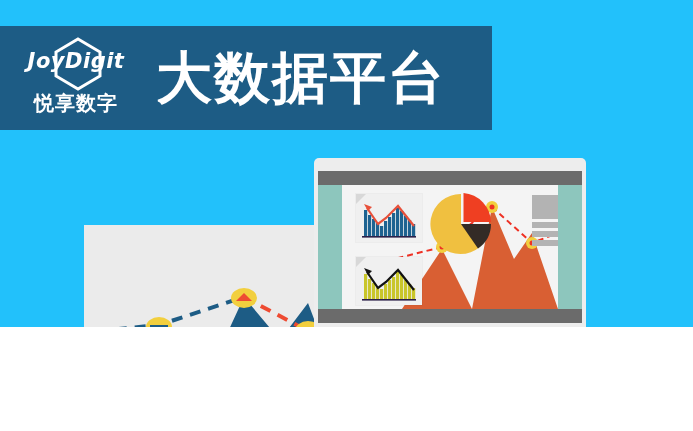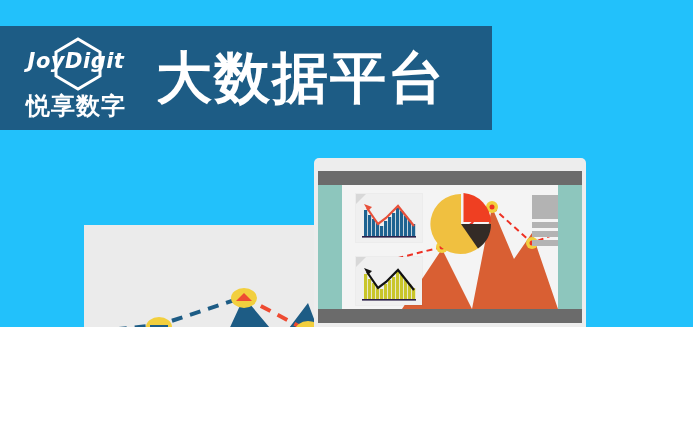--- a/index.html
+++ b/index.html
@@ -56,21 +56,21 @@
     letter-spacing: 0.5px;
     font-style: italic;
   }
   #logo-cn {
     position: absolute;
     left: 0;
     top: 55px;
     width: 124px;
     text-align: center;
     color: #ffffff;
-    font-size: 24px;
+    font-size: 20px;
     font-weight: bold;
     letter-spacing: 1px;
   }
   #banner-title {
     color: #ffffff;
     font-size: 56px;
     font-weight: bold;
     letter-spacing: 2px;
     margin-left: 18px;
     line-height: 1;

